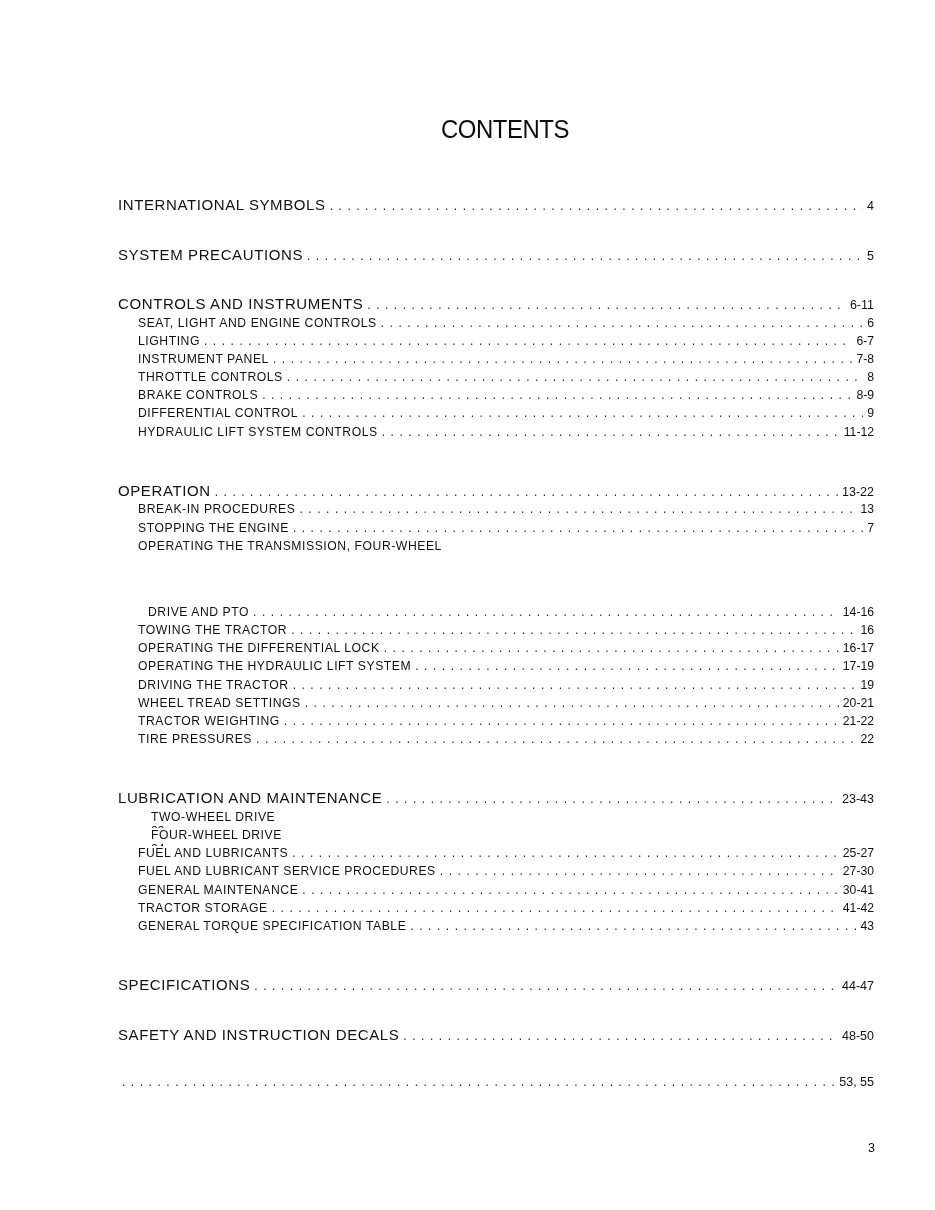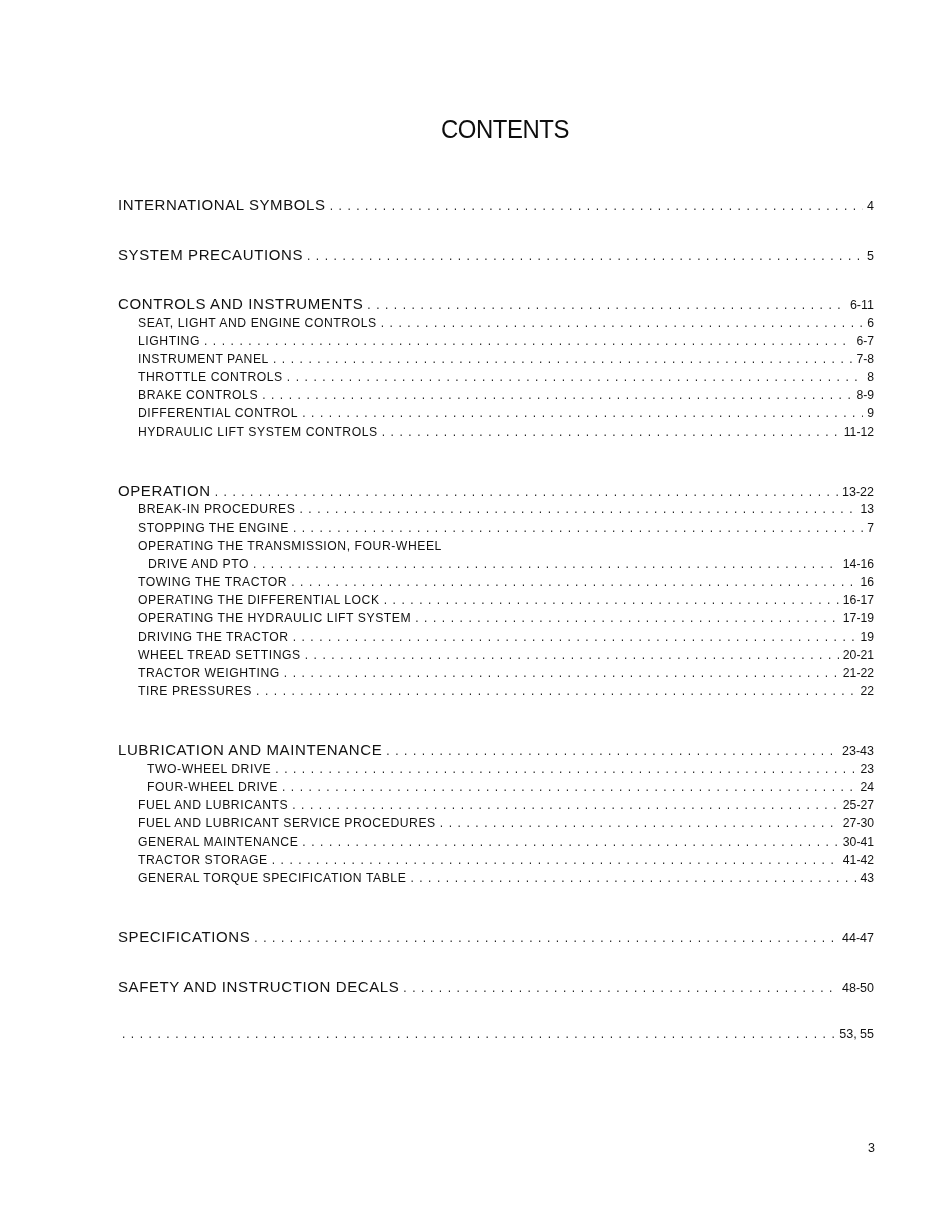--- a/index.html
+++ b/index.html
@@ -52,23 +52,25 @@
       height: 18.2px;
       padding-left: 20px;
       letter-spacing: 0.55px;
       justify-content: space-between;
     }
     .row.lvl2 {
       font-size: 12.2px;
       height: 18.2px;
       padding-left: 29px;
       letter-spacing: 0.55px;
+      flex-direction: column;
     }
     .row.cont {
       padding-left: 30px;
+      margin-top: 48px;
     }
     .row .label {
       flex: 0 0 auto;
     }
     .row .leader {
       flex: 1 1 auto;
       overflow: hidden;
       margin: 0 4px;
       font-size: 12px;
       letter-spacing: 4.3px;

